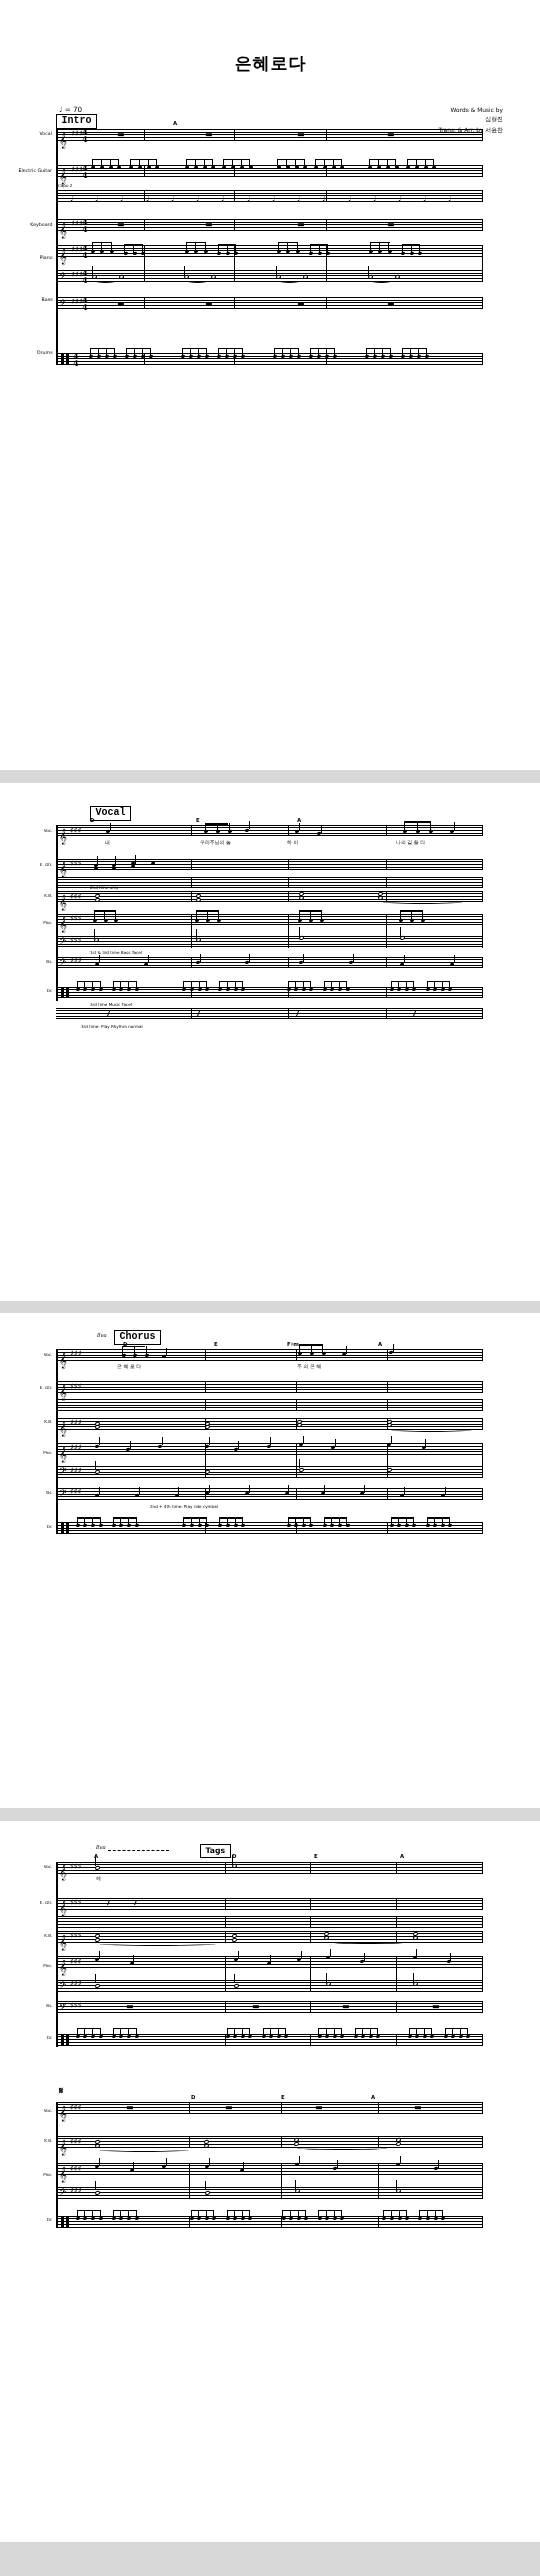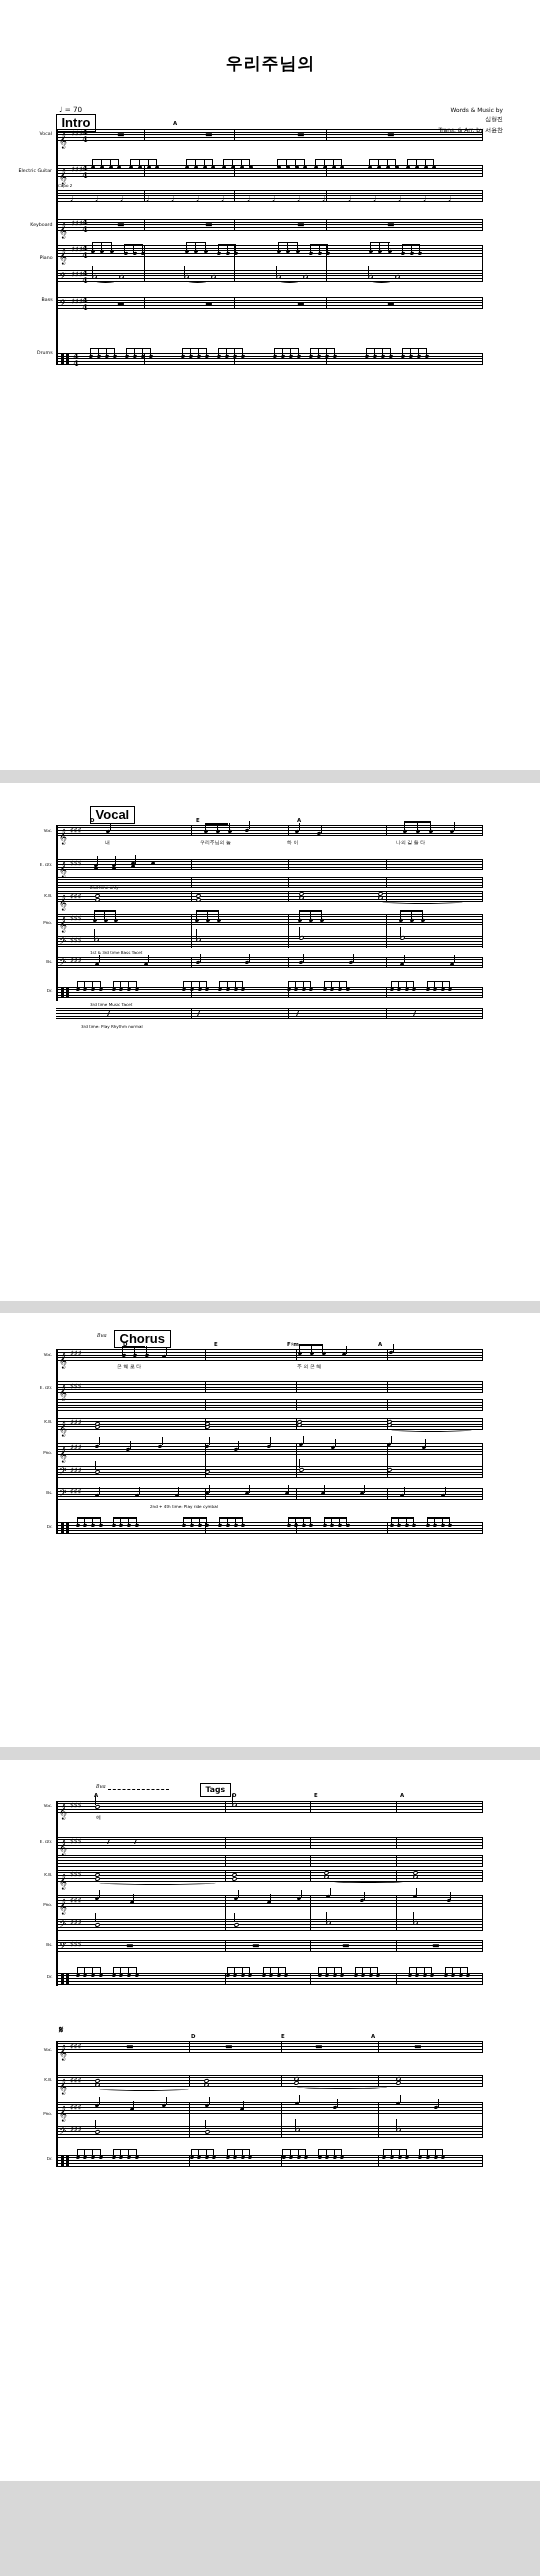--- a/index.html
+++ b/index.html
@@ -15,21 +15,21 @@
   }
   .sheet {
     width: 541px;
     background: #ffffff;
     position: relative;
     box-sizing: border-box;
     overflow: hidden;
   }
   .sheet.p1 { height: 770px; }
   .sheet.p2 { height: 518px; }
-  .sheet.p3 { height: 434px; }
+  .sheet.p3 { height: 495px; }
   .sheet.p4 { height: 721px; }
   .gap { height: 12.6px; background: #d8d8d8; width: 541px; }
 
   
   .title {
     text-align: center;
     font-size: 17px;
     font-weight: bold;
     letter-spacing: 0.9px;
     padding-top: 52px;
@@ -55,26 +55,26 @@
   }
   .tempo {
     position: absolute;
     left: 59px;
     top: 105px;
     font-size: 7.2px;
     font-family: "DejaVu Sans", sans-serif;
   }
   .rehearsal {
     position: absolute;
-    font-size: 13px;
+    font-size: 10px;
     font-weight: bold;
     border: 0.9px solid #000;
     padding: 0.9px 4.5px 1.8px 4.5px;
     background: #fff;
-    font-family: Liberation Sans, sans-serif;
+    font-family: Liberation Mono, monospace;
     line-height: 1;
   }
   .staff {
     position: absolute;
     box-sizing: border-box;
   }
   .staff .ln {
     position: absolute;
     left: 0; right: 0;
     height: 0.9px;
@@ -226,21 +226,21 @@
     height: 0;
   }
 </style>
 </head>
 <body>
 
 <div class="page-wrap">
 
 <div class="sheet p1">
 
-  <div class="title">우리주님의</div>
+  <div class="title">은혜로다</div>
 
   <div class="credits">
     <div>Words  &amp;  Music by</div>
     <div>심형진</div>
     <div style="margin-top:2.7px;">Trans. &amp; Arr. by 서윤찬</div>
   </div>
 
   <div class="tempo">♩ = 70</div>
   <div class="rehearsal" style="left:56px; top:114px;">Intro</div>
 

